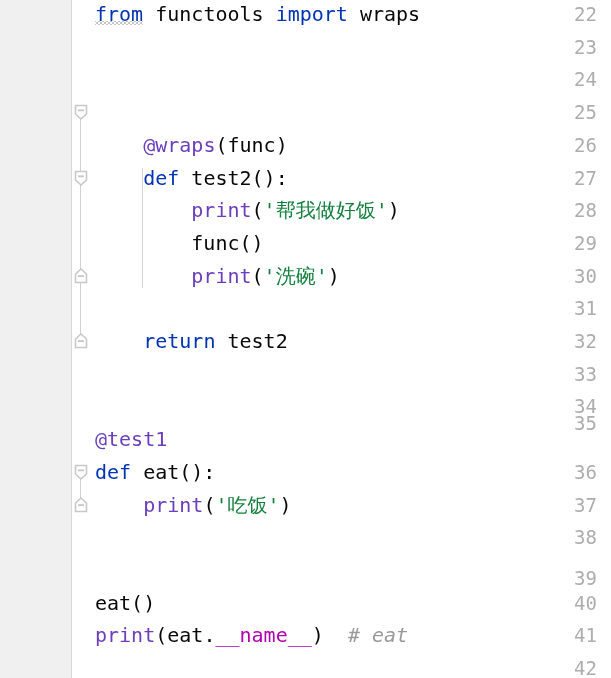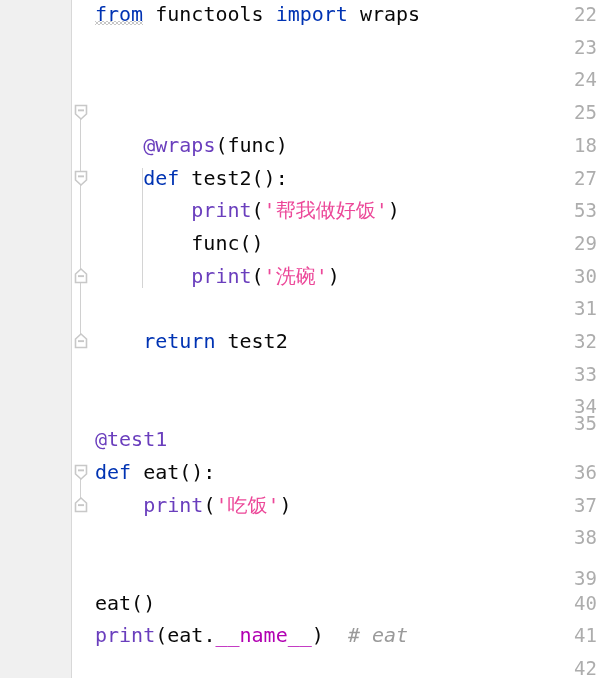--- a/index.html
+++ b/index.html
@@ -69,21 +69,21 @@
     white-space: pre;
     font-family: "DejaVu Sans Mono", "Liberation Mono", monospace;
     color: #080808;
   }
 
   
   .kw      { color: #0033b3; }
   .plain   { color: #080808; }
   .builtin { color: #6a3ebd; }
   .deco    { color: #6a3ebd; }
-  .str     { color: #ec4899; }
+  .str     { color: #15803d; }
   .comment { color: #9a9a9a; font-style: italic; }
   .dunder  { color: #b200b2; }
   .punc    { color: #080808; }
 
   .squiggle {
     position: relative;
     text-decoration: none;
     text-align: center;
   }
   .squiggle::after {
@@ -127,23 +127,23 @@
 <div id="editor">
 
   <div class="gutter"></div>
   <div class="fold-col"></div>
 
   <div id="linenos">
       <div class="lineno" style="top: -2px;">22</div>
       <div class="lineno" style="top: 30.7px;">23</div>
       <div class="lineno" style="top: 63.4px;">24</div>
       <div class="lineno" style="top: 96.1px;">25</div>
-      <div class="lineno" style="top: 128.8px;">18</div>
+      <div class="lineno" style="top: 128.8px;">26</div>
       <div class="lineno" style="top: 161.5px;">27</div>
-      <div class="lineno" style="top: 194.2px;">53</div>
+      <div class="lineno" style="top: 194.2px;">28</div>
       <div class="lineno" style="top: 226.9px;">29</div>
       <div class="lineno" style="top: 259.6px;">30</div>
       <div class="lineno" style="top: 292.3px;">31</div>
       <div class="lineno" style="top: 325px;">32</div>
       <div class="lineno" style="top: 357.7px;">33</div>
       <div class="lineno" style="top: 390.4px;">34</div>
       <div class="lineno" style="top: 407px;">35</div>
       <div class="lineno" style="top: 455.8px;">36</div>
       <div class="lineno" style="top: 488.5px;">37</div>
       <div class="lineno" style="top: 521.2px;">38</div>

